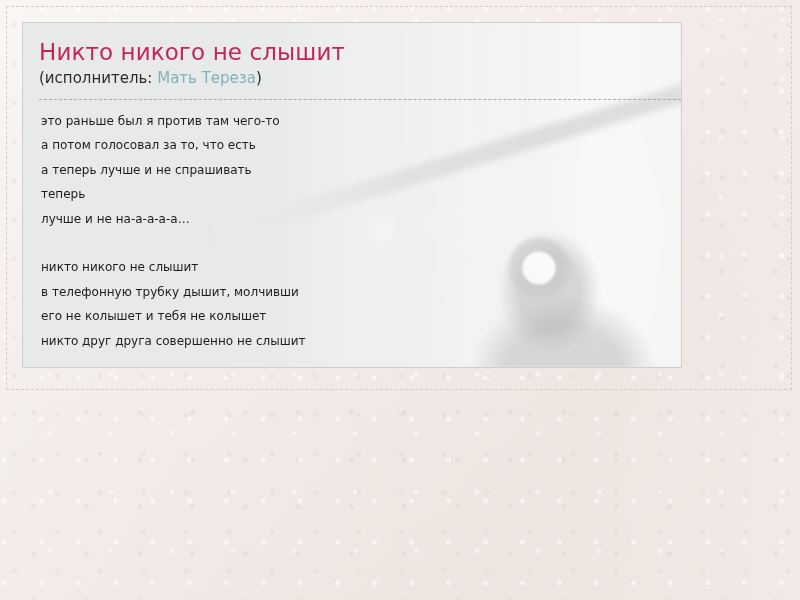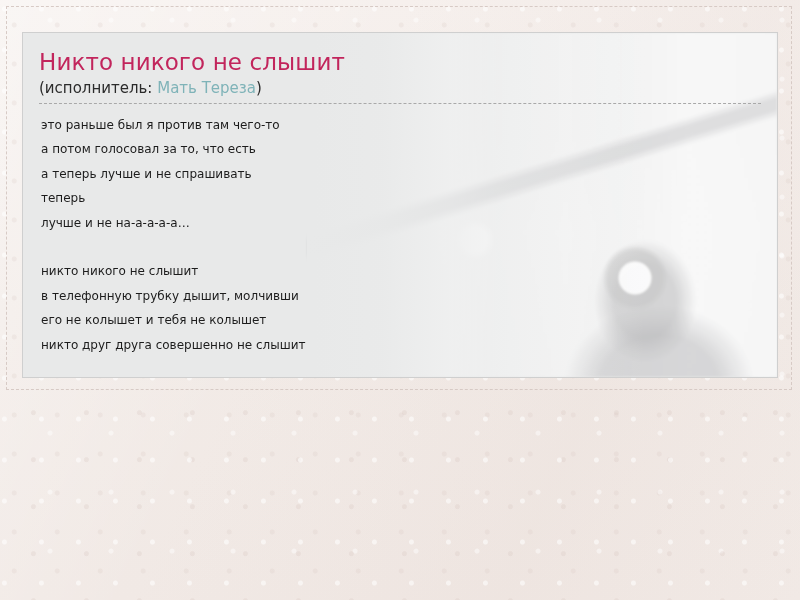--- a/index.html
+++ b/index.html
@@ -39,22 +39,22 @@
     height: 384px;
     border: 1px dashed #d7cac5;
     box-sizing: border-box;
     pointer-events: none;
   }
 
   
   #lyrics-card {
     position: absolute;
     left: 22px;
-    top: 32px;
-    width: 756px;
+    top: 22px;
+    width: 660px;
     height: 346px;
     box-sizing: border-box;
     border: 1px solid #cfcfcf;
     background-color: #e8e9e9;
     overflow: hidden;
   }
 
   
   #card-photo {
     position: absolute;
@@ -109,21 +109,21 @@
     color: #c2255c;
     margin: 0;
     letter-spacing: 0.1px;
   }
 
   #song-subtitle {
     font-size: 15px;
     line-height: 20px;
     color: #2b2b2b;
     margin: 1px 0 0 0;
-    padding-bottom: 5px;
+    padding-bottom: 11px;
     border-bottom: 1px dashed #a9a9a9;
     width: 722px;
     box-sizing: border-box;
   }
 
   #artist-link {
     color: #7fb3b8;
     text-decoration: none;
     cursor: pointer;
   }

